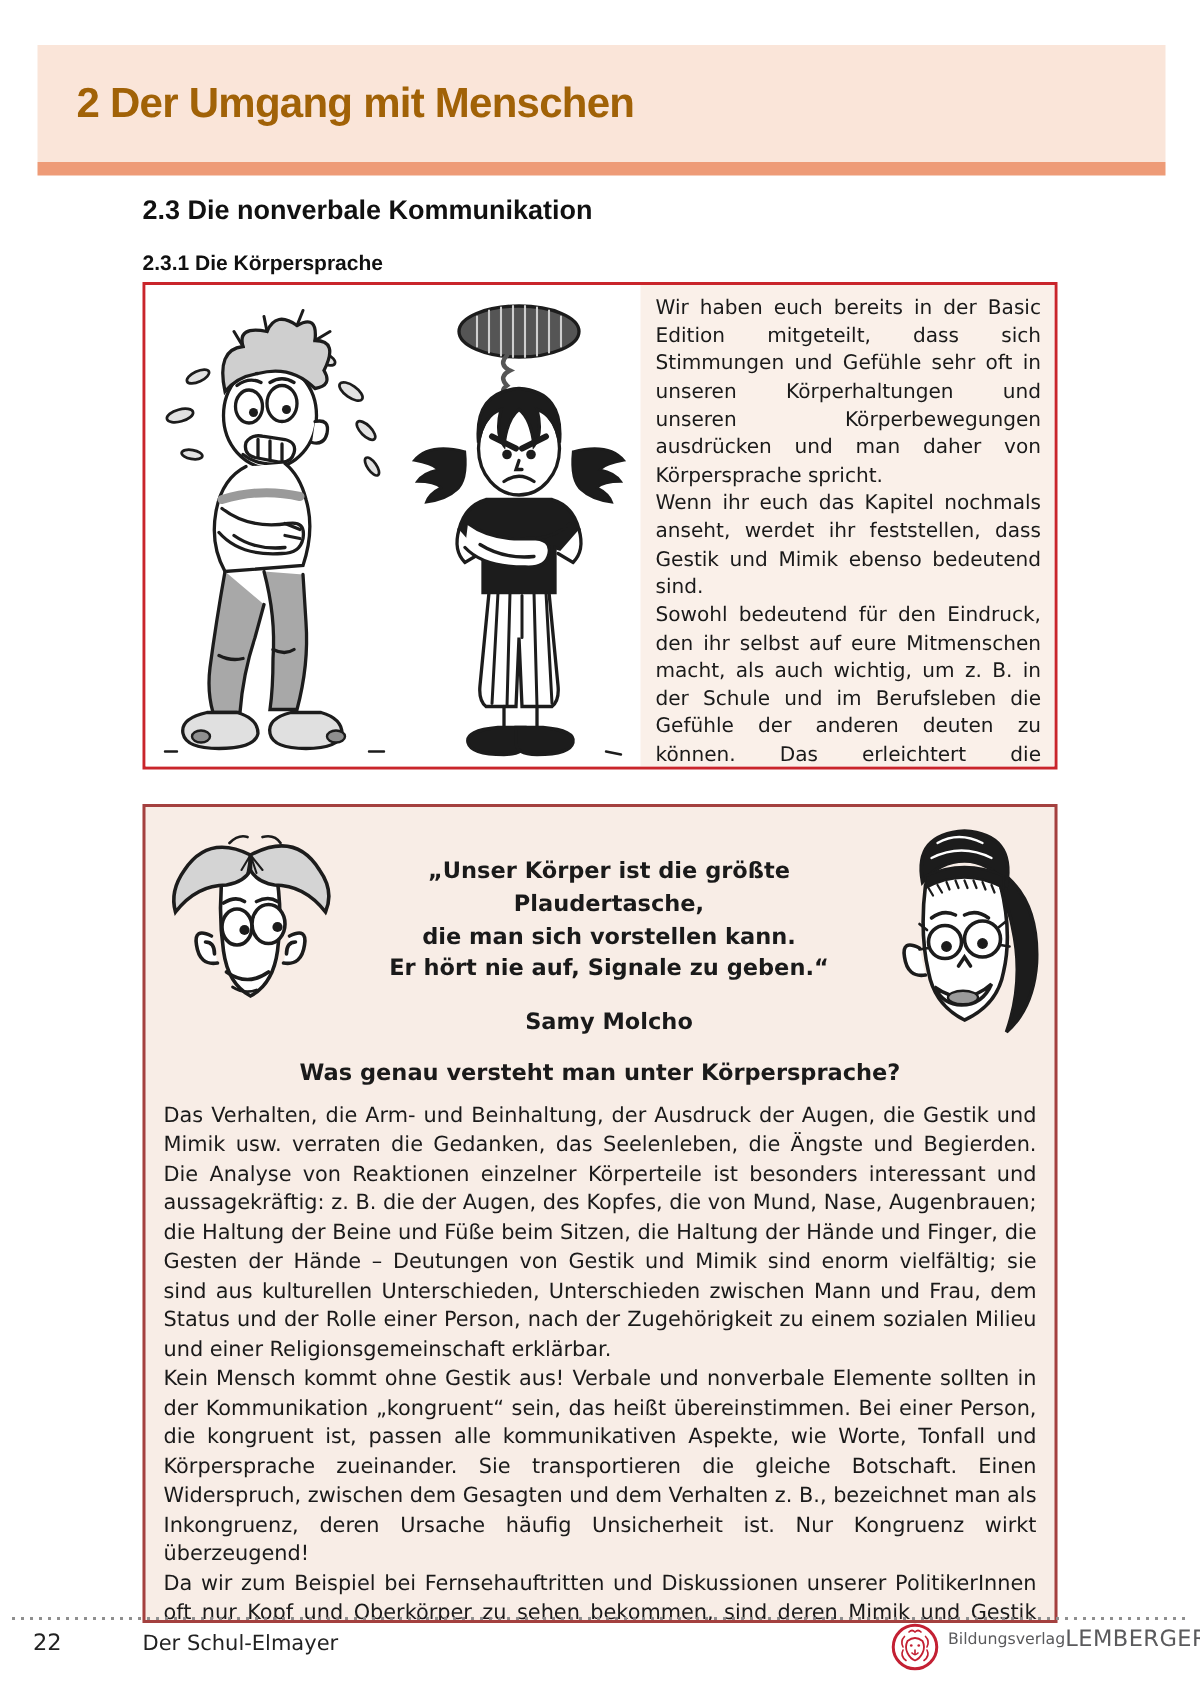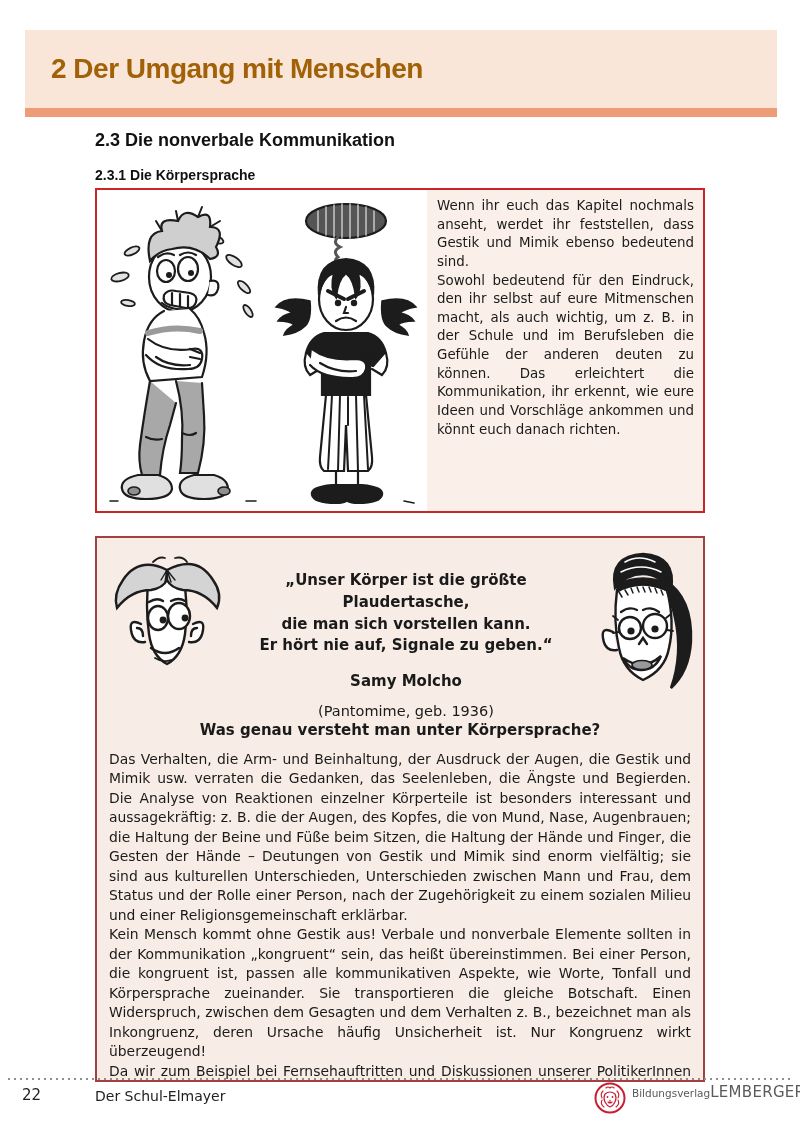--- a/index.html
+++ b/index.html
@@ -221,20 +221,21 @@
         </g>
 
         <path d="M70,272 l0,14 M92,272 l0,14"></path>
         <path d="M66,286 q-22,2 -20,10 q2,8 24,8 q14,0 14,-8 l0,-10 Z" fill="#1c1c1c"></path>
         <path d="M96,286 q22,2 20,10 q-2,8 -24,8 q-14,0 -14,-8 l0,-10 Z" fill="#1c1c1c"></path>
         <path d="M138,302 l10,2" stroke-width="1.6"></path>
       </g>
     </svg>
   </div>
   <div class="intro-text">
+    <p>Wir haben euch bereits in der Basic Edition mitgeteilt, dass sich Stimmungen und Gefühle sehr oft in unseren Körperhaltungen und unseren Körperbewegungen ausdrücken und man daher von Körpersprache spricht.</p>
     <p>Wenn ihr euch das Kapitel nochmals anseht, werdet ihr feststellen, dass Gestik und Mimik ebenso bedeutend sind.</p>
     <p>Sowohl bedeutend für den Eindruck, den ihr selbst auf eure Mitmenschen macht, als auch wichtig, um z. B. in der Schule und im Berufsleben die Gefühle der anderen deuten zu können. Das erleichtert die Kommunikation, ihr erkennt, wie eure Ideen und Vorschläge ankommen und könnt euch danach richten.</p>
   </div>
 </section>
 
 <section class="quote-box">
   <div class="quote-row">
 
     <svg class="quote-face" width="128" height="150" viewBox="0 0 128 150">
       <g stroke="#1c1c1c" stroke-width="2.4" fill="none" stroke-linecap="round">
@@ -260,21 +261,20 @@
 
         <path d="M48,102 q14,10 28,0"></path>
         <path d="M52,112 q8,5 16,2" stroke-width="1.8"></path>
       </g>
     </svg>
     <div class="quote-center">
       <div class="quote-line">„Unser Körper ist die größte Plaudertasche,</div>
       <div class="quote-line">die man sich vorstellen kann.</div>
       <div class="quote-line">Er hört nie auf, Signale zu geben.“</div>
       <div class="quote-author">Samy Molcho</div>
-      <div class="quote-author-note">(Pantomime, geb. 1936)</div>
     </div>
 
     <svg class="quote-face" width="118" height="158" viewBox="0 0 118 158">
       <g stroke="#1c1c1c" stroke-width="2.4" fill="none" stroke-linecap="round">
 
         <path d="M84,34 Q112,52 110,96 Q108,126 90,142 Q102,108 94,72 Q90,50 76,40 Z" fill="#1c1c1c"></path>
 
         <path d="M34,42 Q28,10 62,8 Q96,10 90,44 Q78,28 62,28 Q46,28 34,42 Z" fill="#1c1c1c"></path>
         <path d="M44,16 q14,-8 30,0" stroke="#ffffff" stroke-width="1.6"></path>
         <path d="M40,26 q20,-10 40,0" stroke="#ffffff" stroke-width="1.6"></path>

